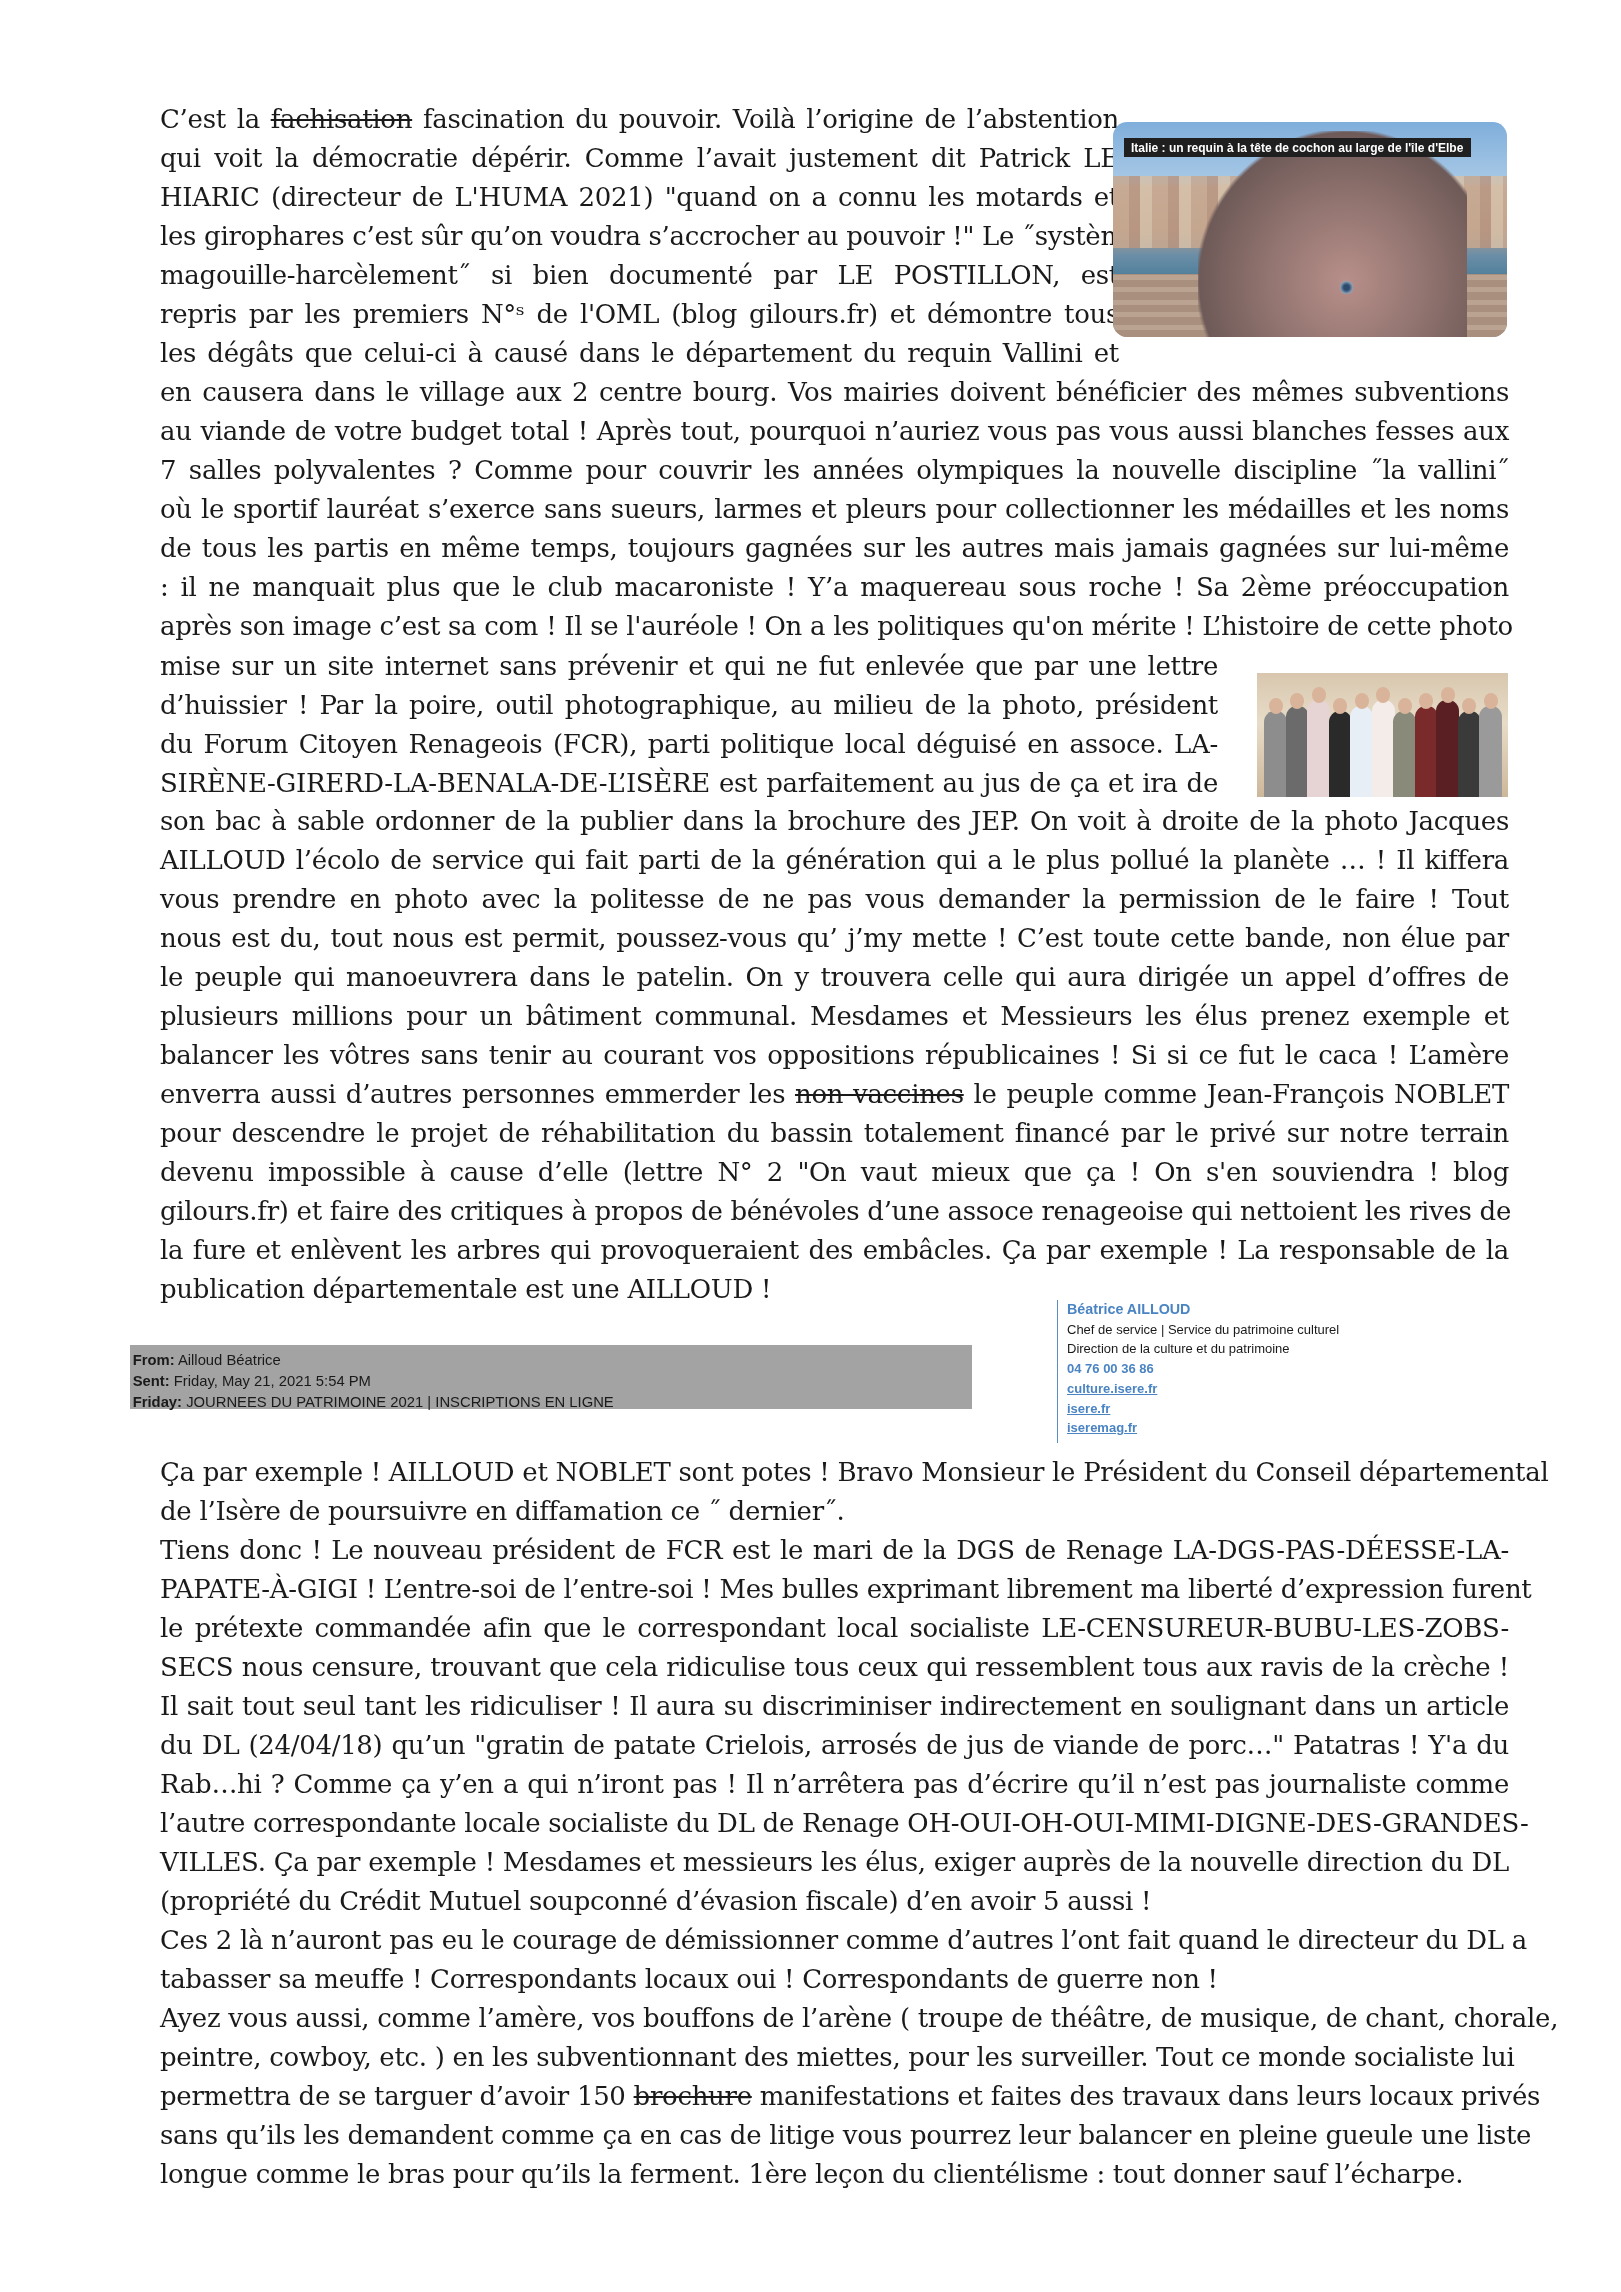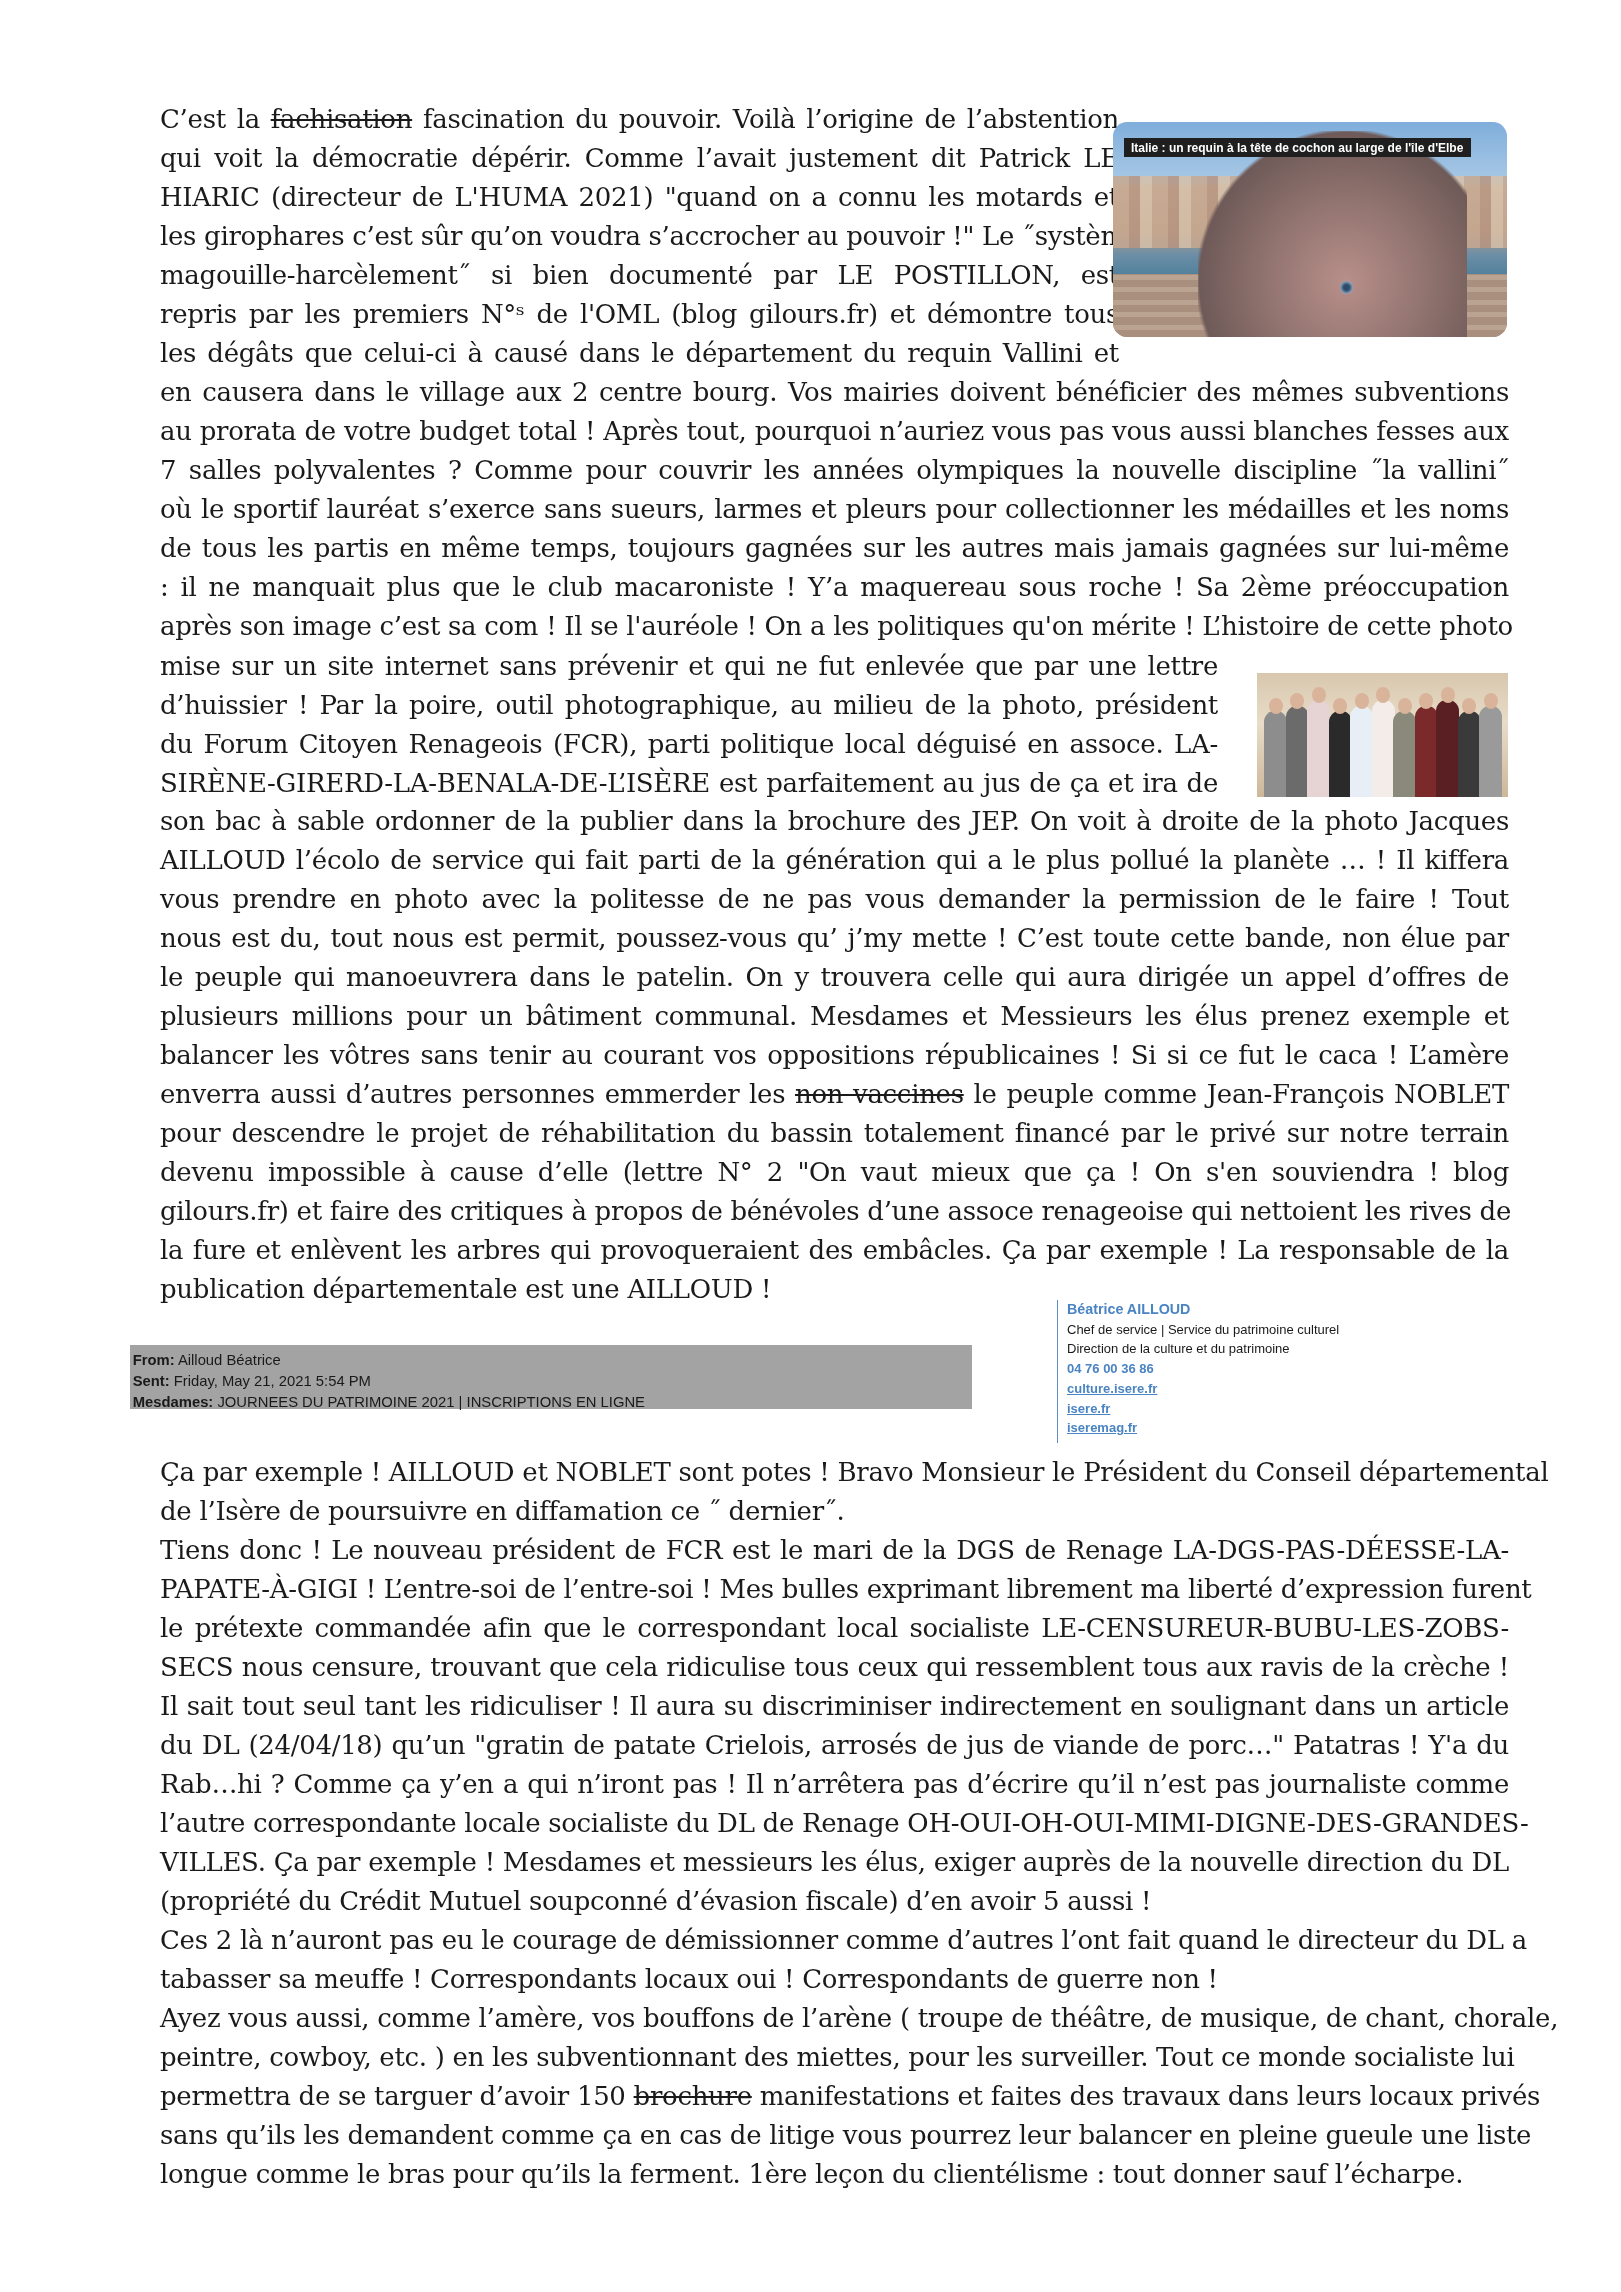--- a/index.html
+++ b/index.html
@@ -66,21 +66,21 @@
   <div class="shark">
     <div class="buildings"></div>
     <div class="dock"></div>
     <div class="fish"></div>
     <div class="eye"></div>
     <div class="caption">Italie : un requin à la tête de cochon au large de l'île d'Elbe</div>
   </div>
 
   <div class="text" id="block2" style="top:373px;">
       <span class="line"><span>en causera dans le village aux 2 centre bourg. Vos mairies doivent bénéficier des mêmes subventions</span></span>
-      <span class="line"><span>au prorata de votre budget total ! Après tout, pourquoi n’auriez vous pas vous aussi blanches fesses aux</span></span>
+      <span class="line"><span>au viande de votre budget total ! Après tout, pourquoi n’auriez vous pas vous aussi blanches fesses aux</span></span>
       <span class="line"><span>7 salles polyvalentes ? Comme pour couvrir les années olympiques la nouvelle discipline ˝la vallini˝</span></span>
       <span class="line"><span>où le sportif lauréat s’exerce sans sueurs, larmes et pleurs pour collectionner les médailles et les noms</span></span>
       <span class="line"><span>de tous les partis en même temps, toujours gagnées sur les autres mais jamais gagnées sur lui-même</span></span>
       <span class="line"><span>: il ne manquait plus que le club macaroniste ! Y’a maquereau sous roche ! Sa 2ème préoccupation</span></span>
       <span class="line"><span>après son image c’est sa com ! Il se l'auréole  ! On a les politiques qu'on mérite ! L’histoire de cette photo</span></span>
     </div>
 
   <div class="text narrow2" id="block3" style="top:647px;">
       <span class="line"><span>mise sur un site internet sans prévenir et qui ne fut enlevée que par une lettre</span></span>
       <span class="line"><span>d’huissier ! Par la poire, outil photographique, au milieu de la photo, président</span></span>
@@ -125,21 +125,21 @@
       <span class="line"><span>pour descendre le projet de réhabilitation du bassin totalement financé par le privé sur notre terrain</span></span>
       <span class="line"><span>devenu impossible à cause d’elle (lettre N° 2 "On vaut mieux que ça ! On s'en souviendra ! blog</span></span>
       <span class="line"><span class="ulink">gilours.fr</span><span>) et faire des critiques à propos de bénévoles d’une assoce renageoise qui nettoient les rives de</span></span>
       <span class="line"><span>la fure et enlèvent les arbres qui provoqueraient des embâcles. Ça par exemple ! La responsable de la</span></span>
       <span class="line last"><span>publication départementale est une AILLOUD !</span></span>
     </div>
 
   <div class="email">
     <div><b>From:</b> <span>Ailloud Béatrice</span></div>
     <div><b>Sent:</b> <span>Friday, May 21, 2021 5:54 PM</span></div>
-    <div><b>Mesdames:</b> <span>JOURNEES DU PATRIMOINE 2021 | INSCRIPTIONS EN LIGNE</span></div>
+    <div><b>Friday:</b> <span>JOURNEES DU PATRIMOINE 2021 | INSCRIPTIONS EN LIGNE</span></div>
   </div>
 
   <div class="sig">
     <div class="name">Béatrice AILLOUD</div>
     <div>Chef de service | Service du patrimoine culturel</div>
     <div>Direction de la culture et du patrimoine</div>
     <div class="blue">04 76 00 36 86</div>
     <div><a>culture.isere.fr</a></div>
     <div><a>isere.fr</a></div>
     <div><a>iseremag.fr</a></div>

